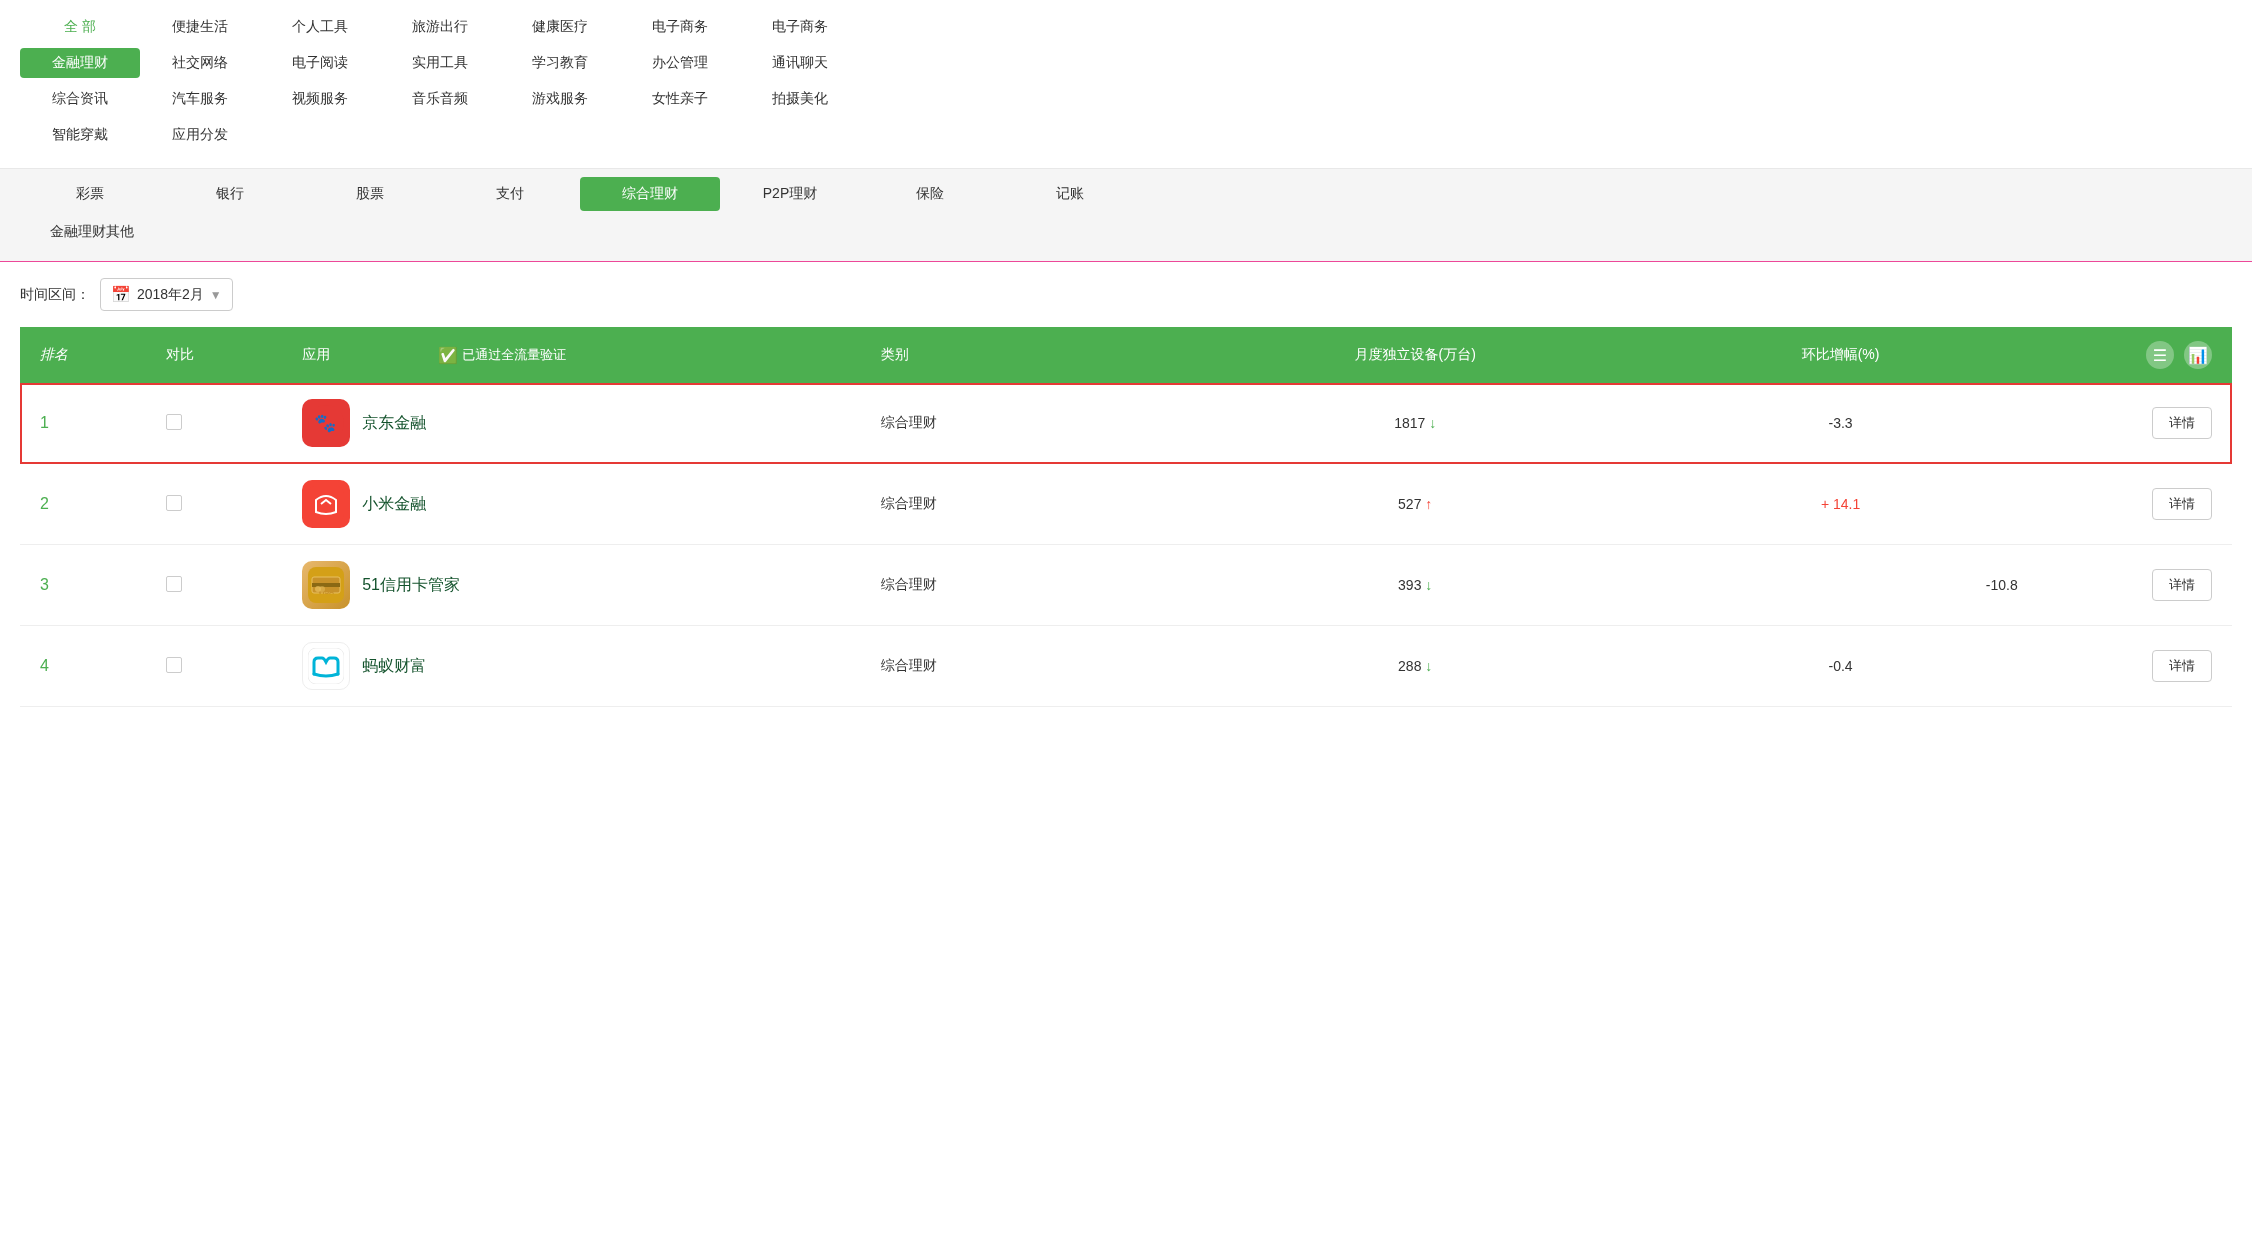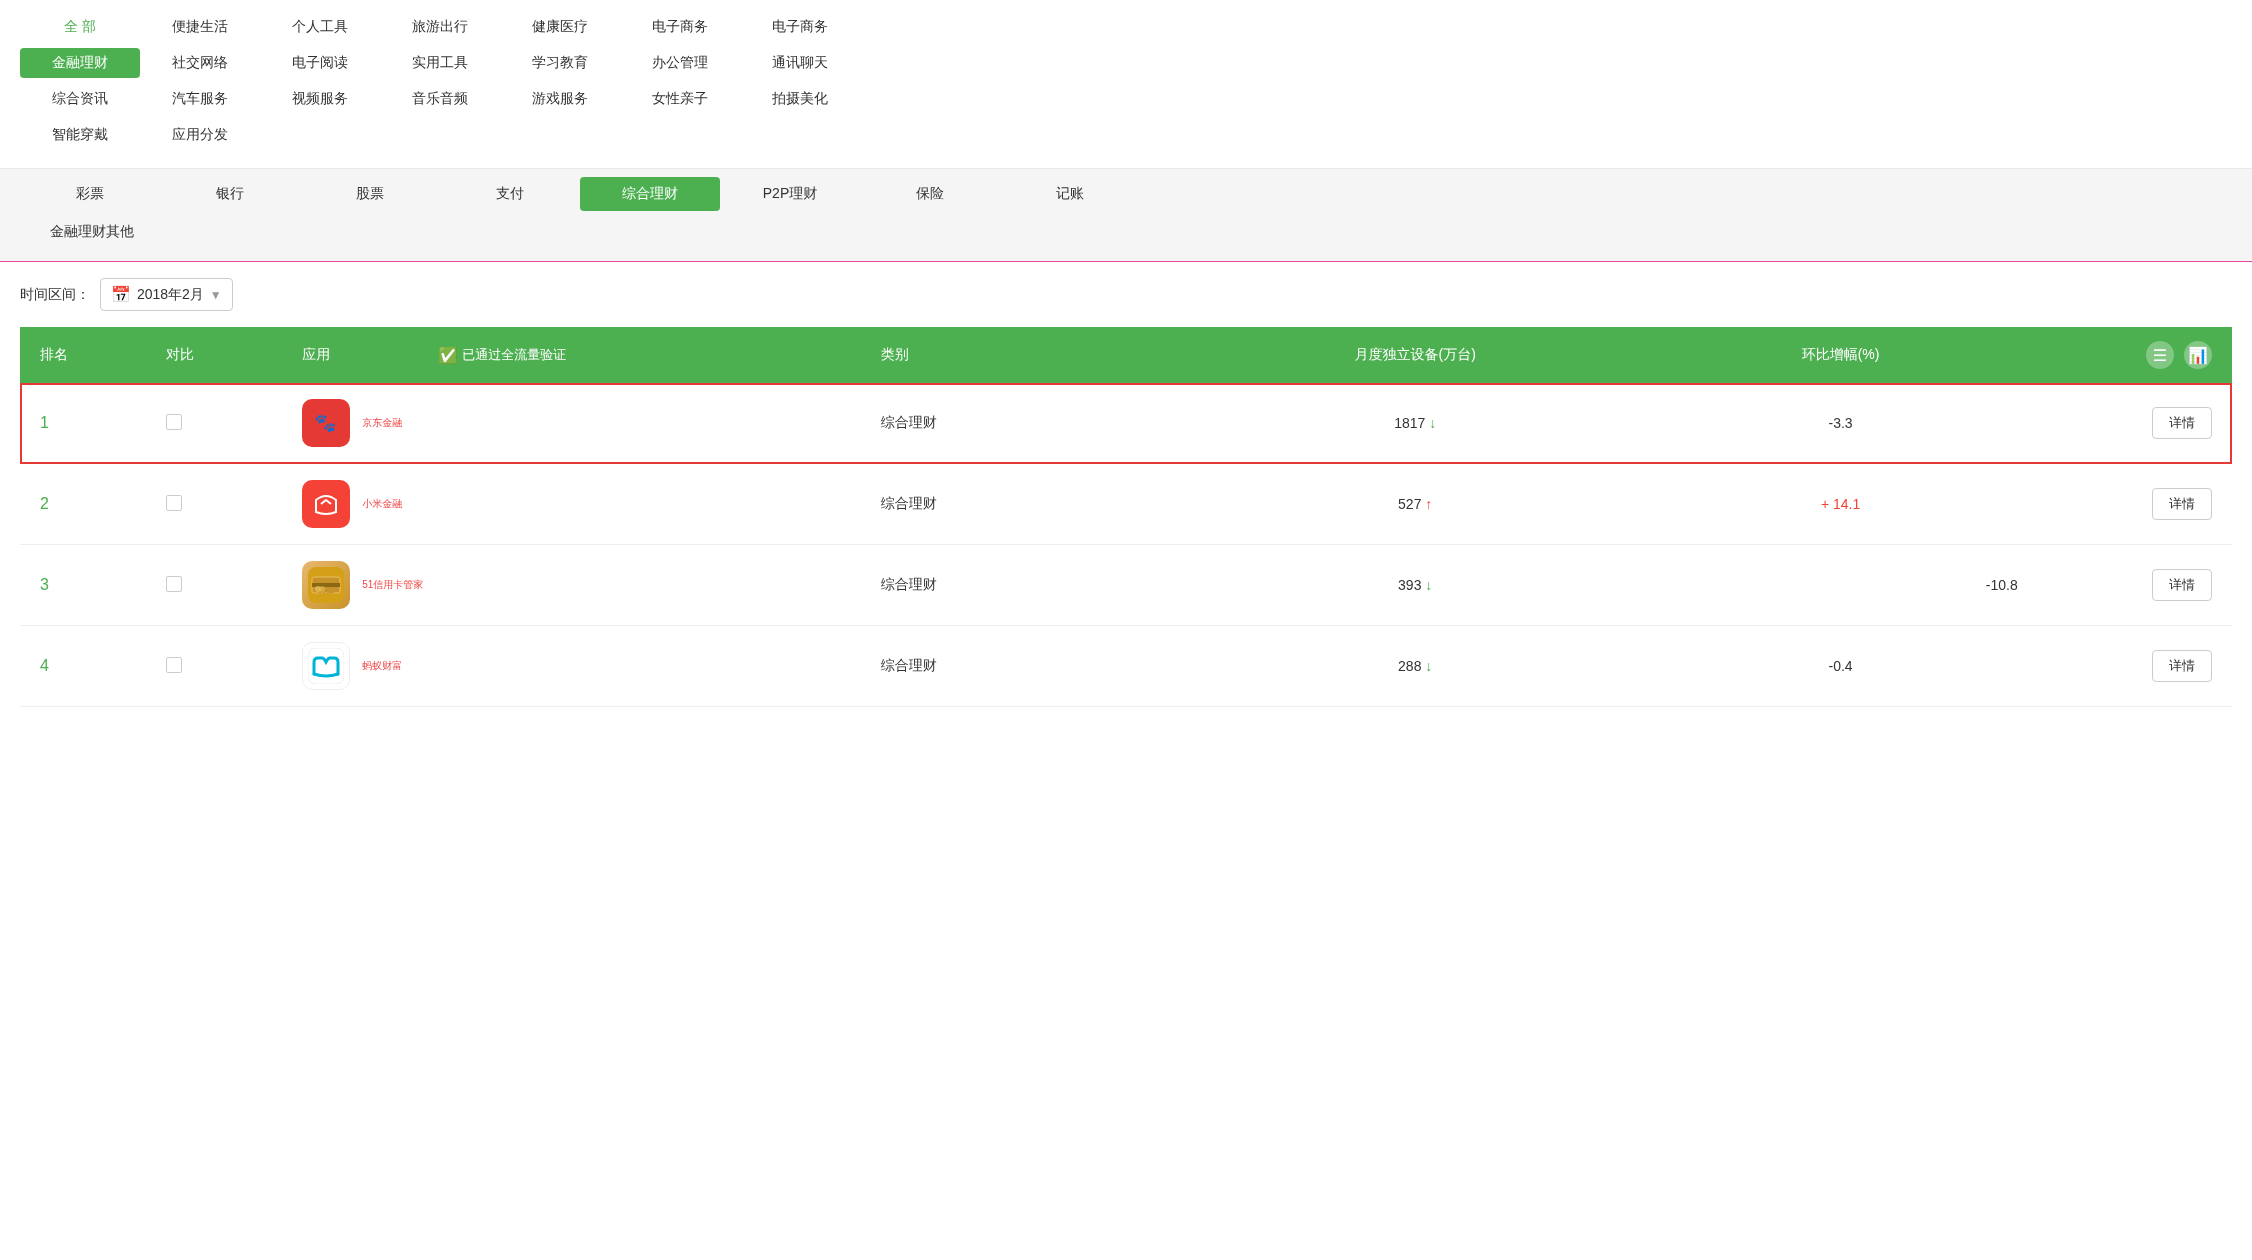--- a/index.html
+++ b/index.html
@@ -53,35 +53,35 @@
     .rank-table { width: 100%; border-collapse: collapse; }
     .rank-table thead tr {
       background: #4caf50; color: #fff;
     }
     .rank-table thead th {
       padding: 14px 10px;
       font-weight: normal;
       font-size: 14px;
       text-align: left;
     }
-    .rank-table thead th:first-child { padding-left: 20px; }
+    .rank-table thead th:first-child { padding-left: 20px; font-style: italic; }
 
     .rank-table tbody tr { border-bottom: 1px solid #eee; background: #fff; }
     .rank-table tbody td { padding: 16px 10px; font-size: 14px; vertical-align: middle; }
     .rank-table tbody td:first-child { padding-left: 20px; }
 
     
     .highlighted-row {
       outline: 2px solid #e53935;
       outline-offset: -2px;
     }
 
     .rank-num { color: #4caf50; font-size: 16px; font-weight: 500; }
     .checkbox { width: 16px; height: 16px; border: 1px solid #ccc; border-radius: 2px; display: inline-block; background: #fff; }
-    .app-name { color: #ef4444; font-size: 10px; cursor: pointer; }
+    .app-name { color: #14532d; font-size: 16px; cursor: pointer; }
     .category-tag { color: #333; }
     .arrow-up { color: #f44336; font-size: 14px; }
     .arrow-down { color: #4caf50; font-size: 14px; }
     .change-neg { color: #333; }
     .change-pos { color: #f44336; }
     .detail-btn {
       border: 1px solid #ccc; border-radius: 4px;
       padding: 6px 16px; background: #fff; cursor: pointer;
       color: #333; font-size: 13px;
     }

